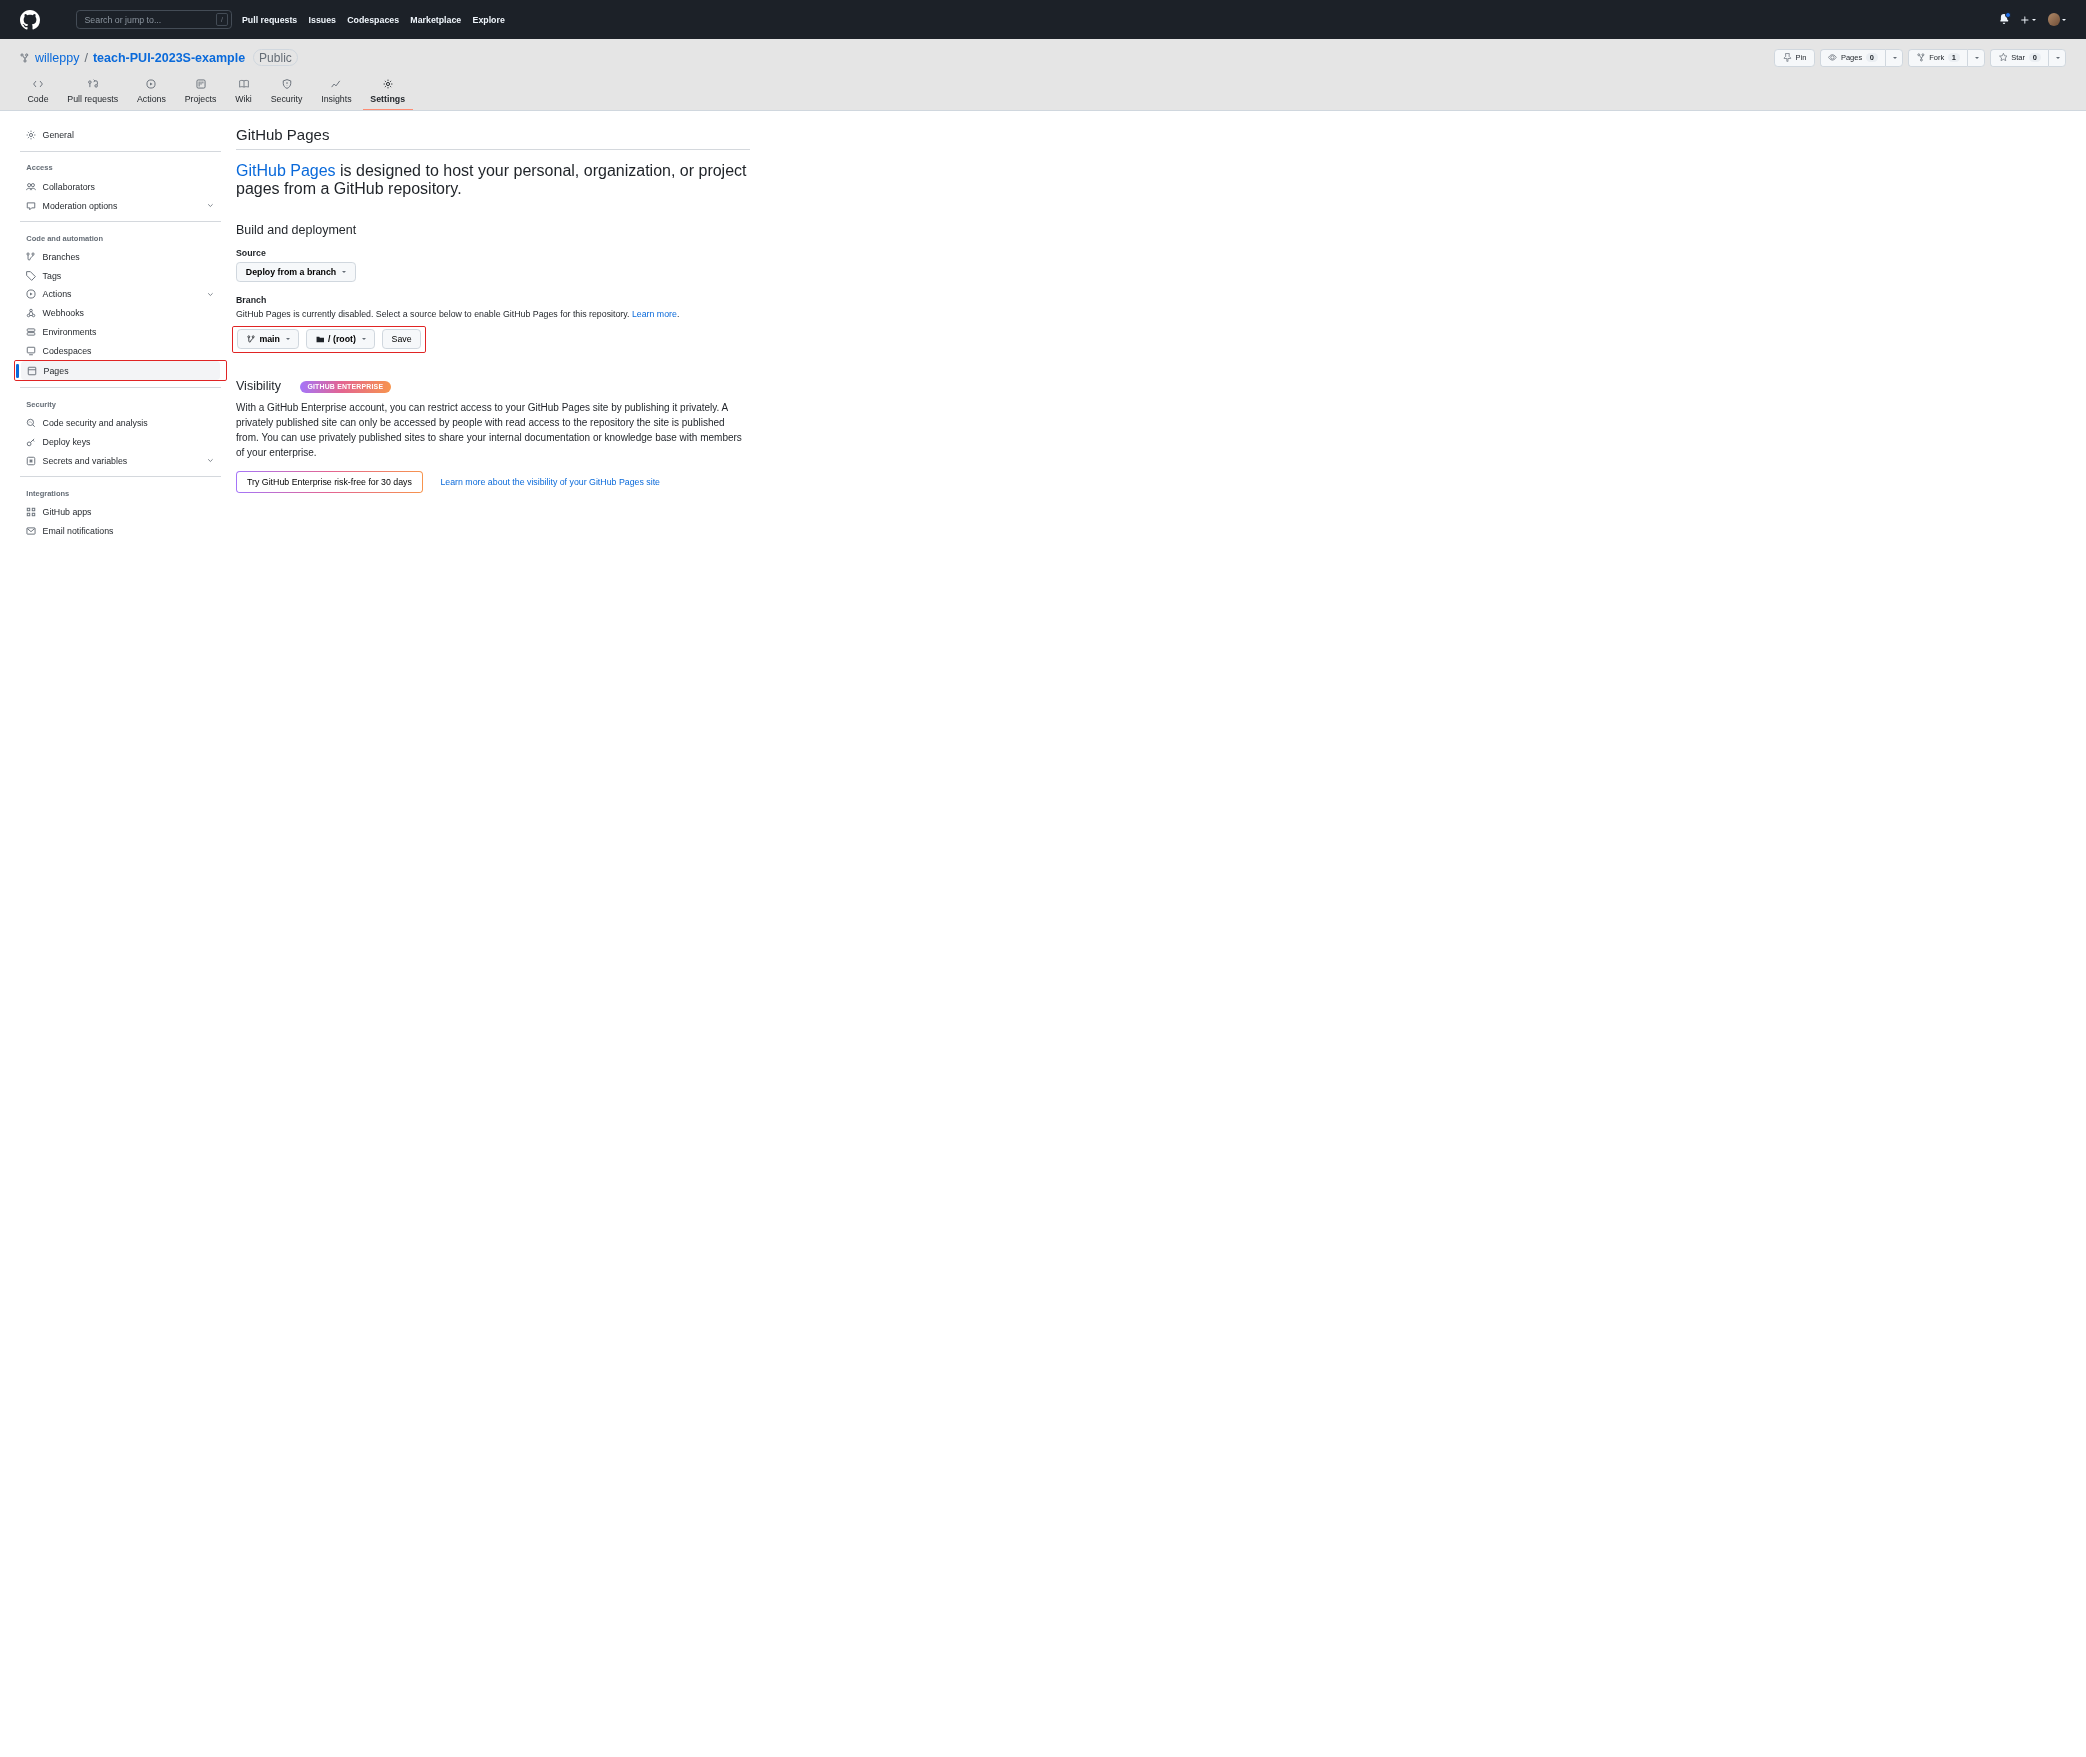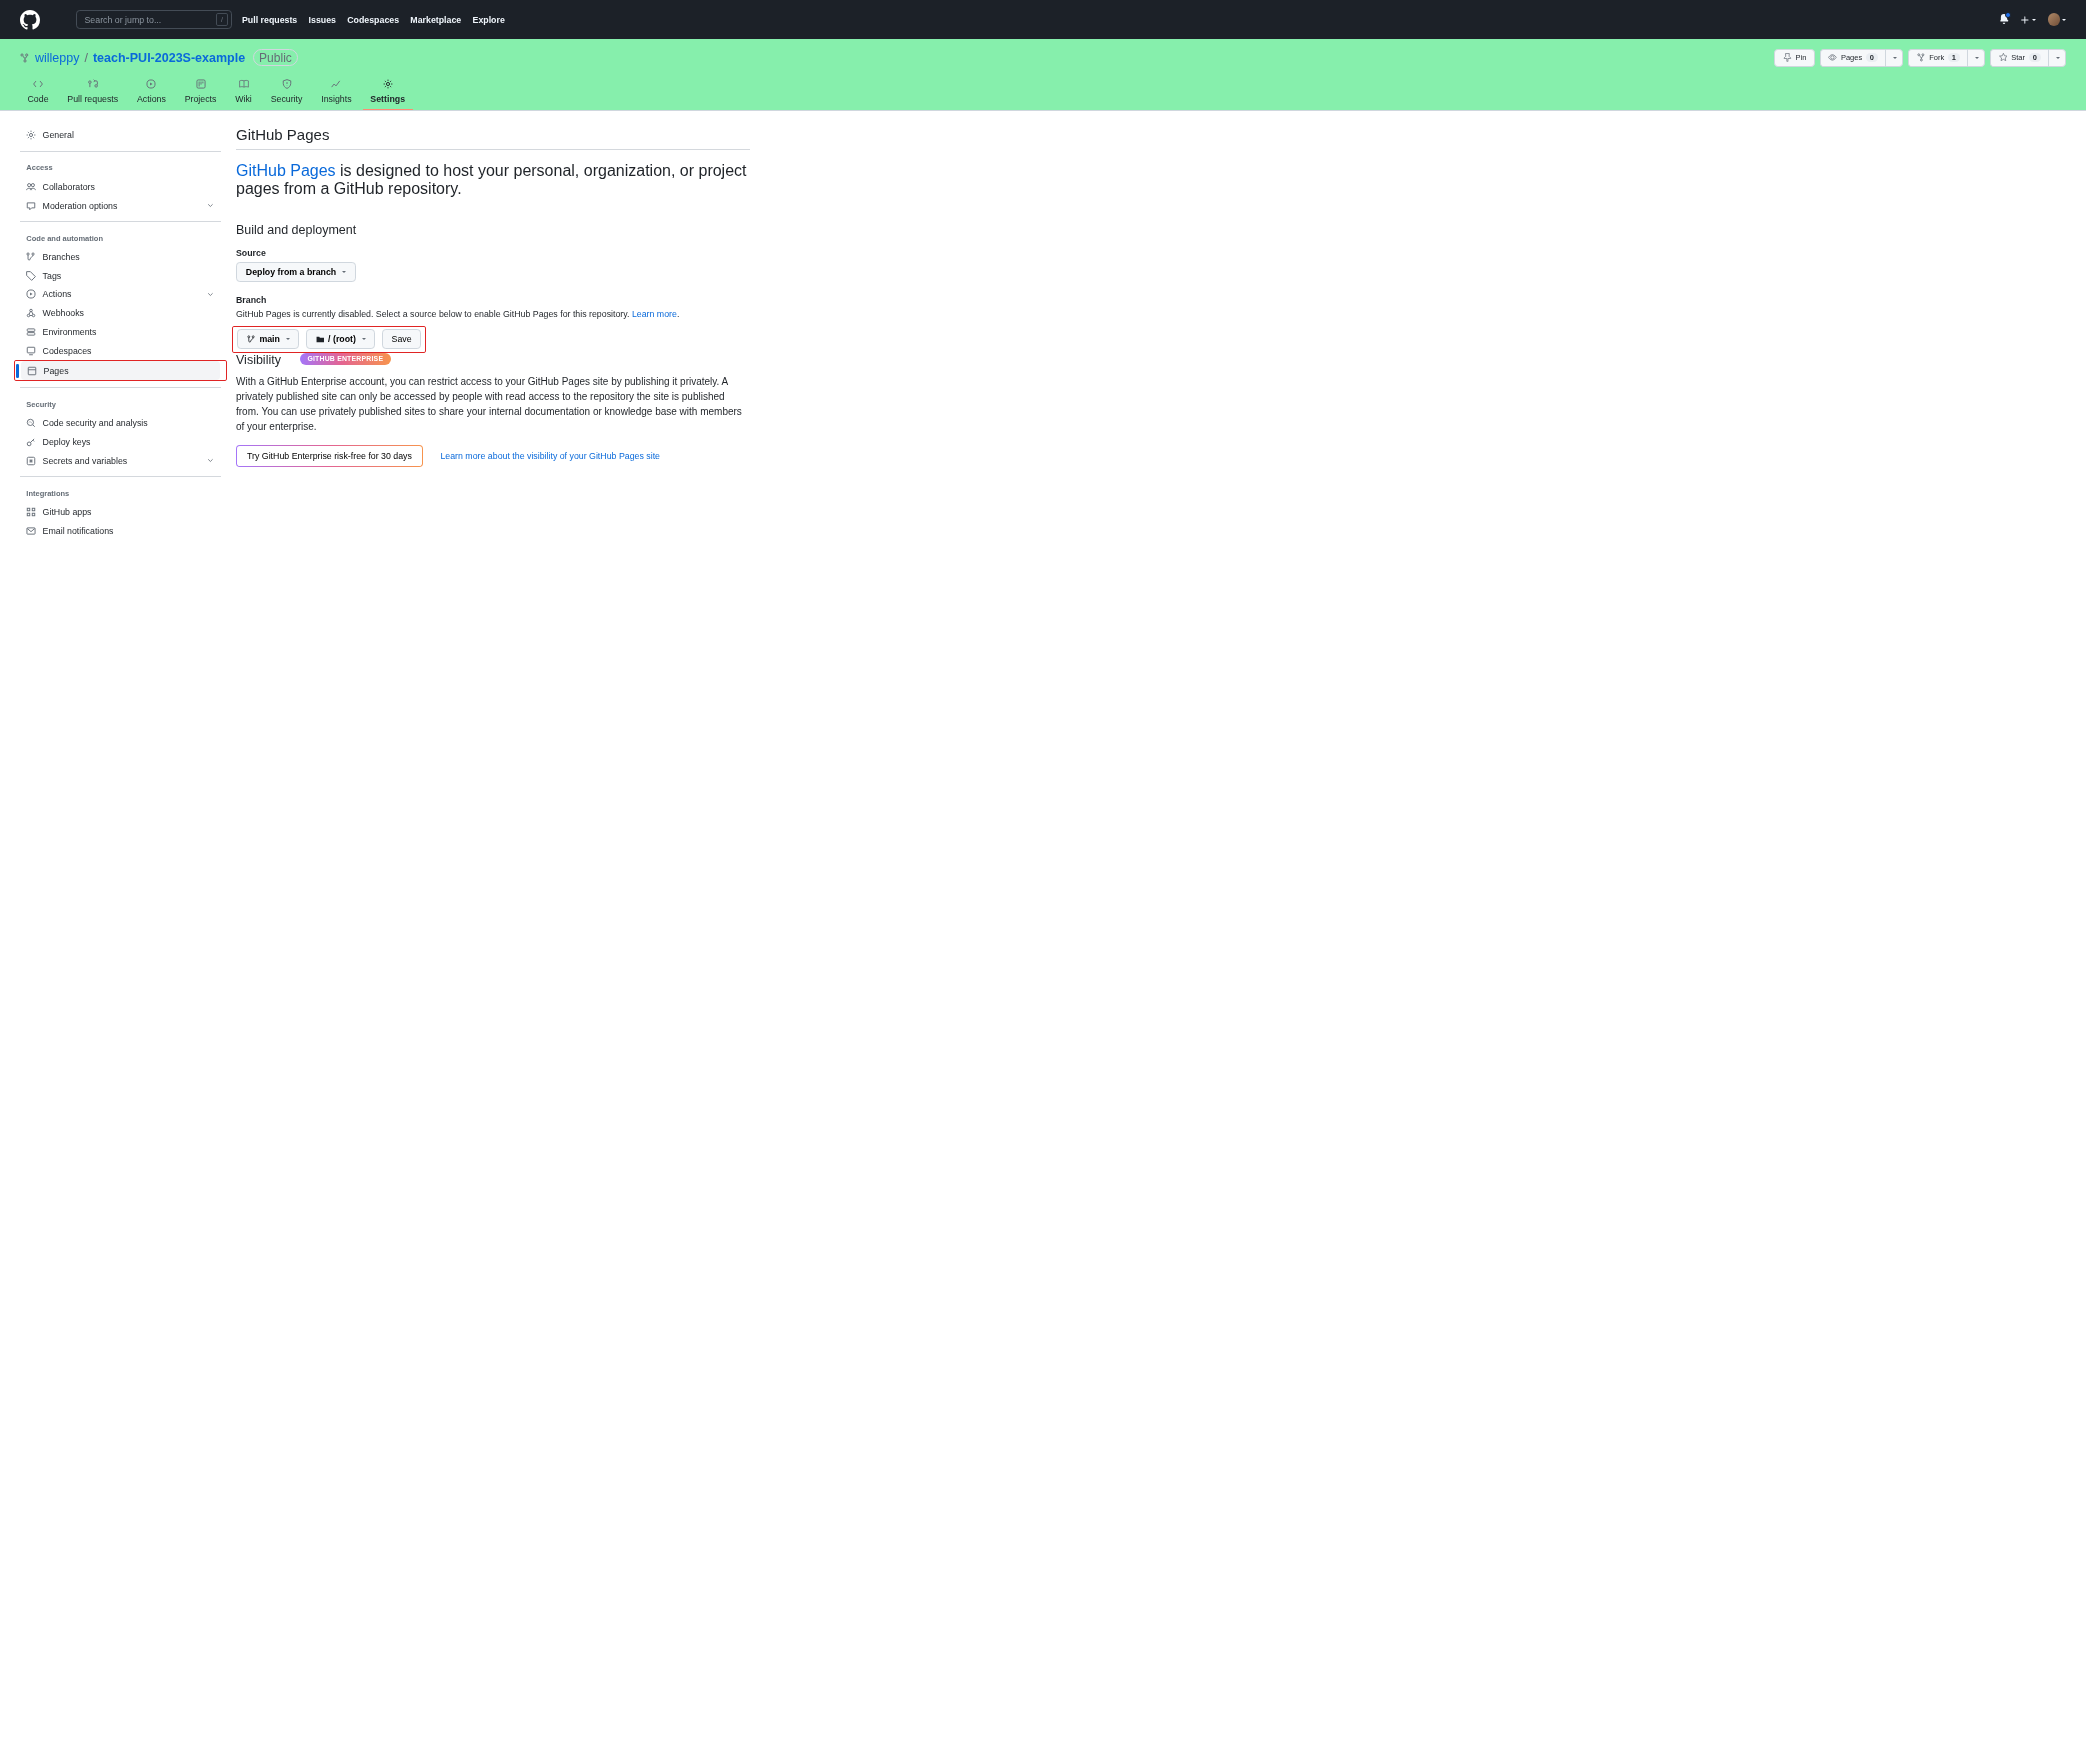--- a/index.html
+++ b/index.html
@@ -15,21 +15,21 @@
 .topnav a { color: #f0f6fc; font-weight: 600; font-size: 8.8px; }
 .topbar-spacer { flex: 1; }
 .topbar-right { display: flex; align-items: center; gap: 11.3px; }
 .topbar-right svg { fill: #f0f6fc; }
 .notif-wrap { position: relative; }
 .notif-dot { position: absolute; top: -1.9px; right: -1.9px; width: 6.3px; height: 6.3px; background: #1f6feb; border: 1.3px solid #1c2128; border-radius: 50%; }
 .avatar { width: 12.5px; height: 12.5px; border-radius: 50%; background: linear-gradient(135deg, #b08968, #6f4e37); }
 .caret-down { width: 0; height: 0; border-left: 2.5px solid transparent; border-right: 2.5px solid transparent; border-top: 2.5px solid currentColor; display: inline-block; vertical-align: middle; margin-left: 1.9px; }
 .icon-caret { display: flex; align-items: center; color: #f0f6fc; }
 
-.repohead { background: #86efac; padding: 10px 20px 0; border-bottom: 0.6px solid #d0d7de; }
+.repohead { background: #e5e5e5; padding: 10px 20px 0; border-bottom: 0.6px solid #d0d7de; }
 .repo-title-row { display: flex; align-items: center; gap: 5px; margin-bottom: 2.5px; }
 .repo-title-row svg { fill: #656d76; }
 .repo-owner, .repo-name { color: #0969da; font-size: 12.5px; }
 .repo-sep { color: #656d76; font-size: 12.5px; }
 .repo-name { font-weight: 600; }
 .badge { font-size: 12px; color: #656d76; border: 0.6px solid #d0d7de; border-radius: 15px; padding: 0.6px 5px; margin-left: 3px; }
 .repo-actions { margin-left: auto; display: flex; gap: 5px; }
 .btn { display: inline-flex; align-items: center; gap: 3.8px; height: 17.5px; padding: 0 7.5px; font-size: 7.5px; color: #24292f; background: #f6f8fa; border: 0.6px solid #d0d7de; border-radius: 3.8px; cursor: pointer; font-weight: 500; }
 .btn svg { fill: #656d76; }
 .btn .count { background: #eaeef2; border-radius: 15px; padding: 0 3.8px; font-size: 7.5px; font-weight: 600; min-width: 11.3px; text-align: center; }
@@ -59,21 +59,21 @@
 
 .content { flex: 1; max-width: 514px; }
 h1.page-title { font-size: 15px; font-weight: 400; padding-bottom: 6.3px; border-bottom: 0.6px solid #d4d8dd; margin-bottom: 11.3px; }
 .link { color: #0969da; }
 .desc-line { font-size: 16px; color: #1f2328; margin-bottom: 25px; }
 h2.section { font-size: 12.5px; font-weight: 400; margin-bottom: 11.3px; }
 .field-label { font-size: 8.8px; font-weight: 600; margin-bottom: 3.8px; }
 .select-btn { display: inline-flex; align-items: center; gap: 3.8px; height: 20px; padding: 0 8.8px; background: #f6f8fa; border: 0.6px solid #d0d7de; border-radius: 3.8px; font-size: 8.8px; font-weight: 600; cursor: pointer; }
 .branch-row-box { display: inline-flex; gap: 6.3px; padding: 2.5px 3.8px; margin-left: -3.8px; }
 .help-text { font-size: 8.8px; color: #1f2328; margin: 3.8px 0 6.3px; }
-.vis-header { display: flex; align-items: flex-start; gap: 19px; margin-bottom: 7.5px; }
+.vis-header { display: flex; align-items: flex-end; gap: 19px; margin-bottom: 7.5px; margin-top: 26px; }
 .enterprise-pill { background: linear-gradient(90deg, #a475f9 0%, #e36492 45%, #f7944d 100%); color: #fff; font-size: 6.9px; font-weight: 700; padding: 2.5px 7.5px; border-radius: 15px; letter-spacing: 0.2px; }
 .vis-body { font-size: 10px; color: #1f2328; line-height: 1.5; margin-bottom: 11.3px; }
 .try-row { display: flex; align-items: center; gap: 17.5px; }
 .try-btn { display: inline-flex; align-items: center; padding: 5px 10px; border-radius: 3.8px; font-size: 8.8px; font-weight: 500; border: 0.6px solid transparent; background: linear-gradient(#fff,#fff) padding-box, linear-gradient(90deg,#a475f9,#e36492,#f7944d) border-box; cursor: pointer; }
 </style>
 </head>
 <body>
 
 <div class="topbar">
   <svg class="gh-logo" viewBox="0 0 16 16">

